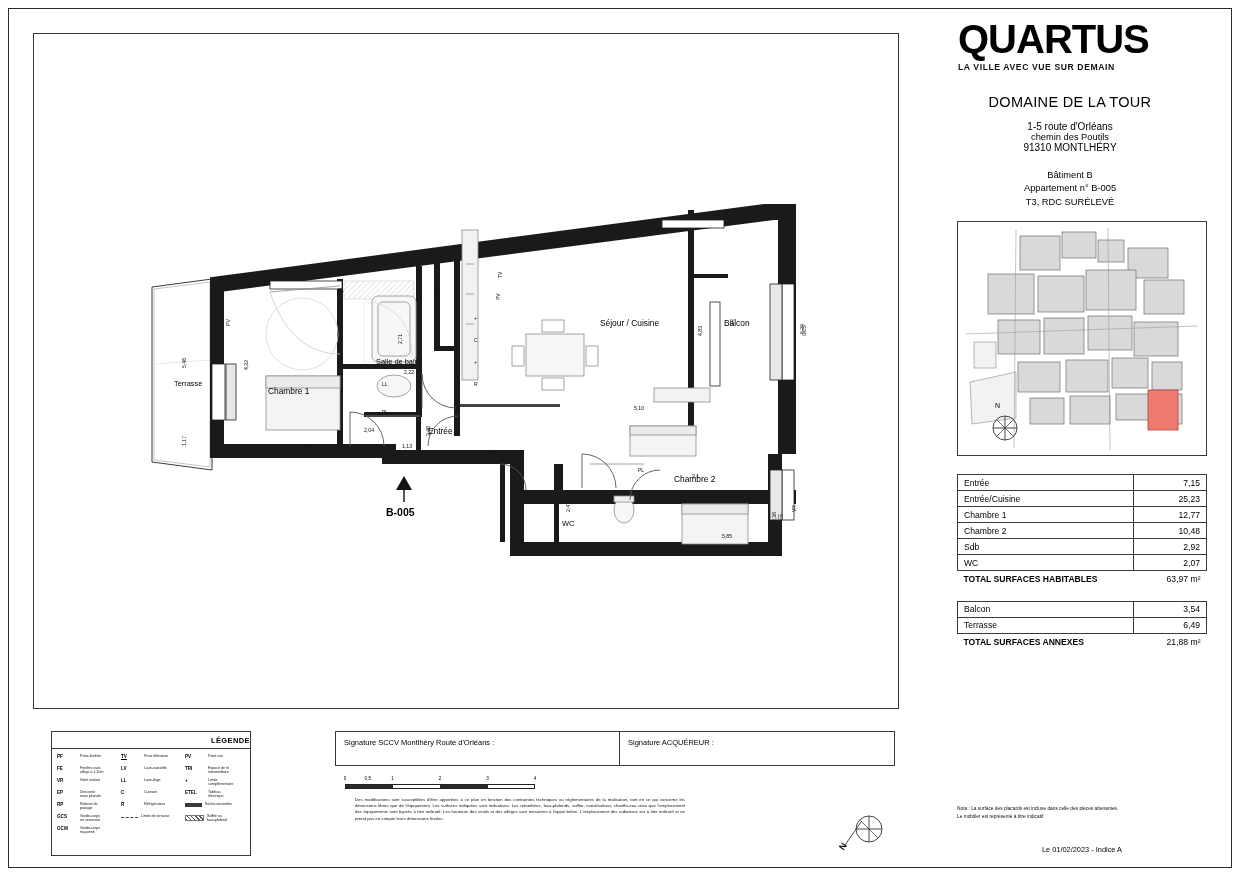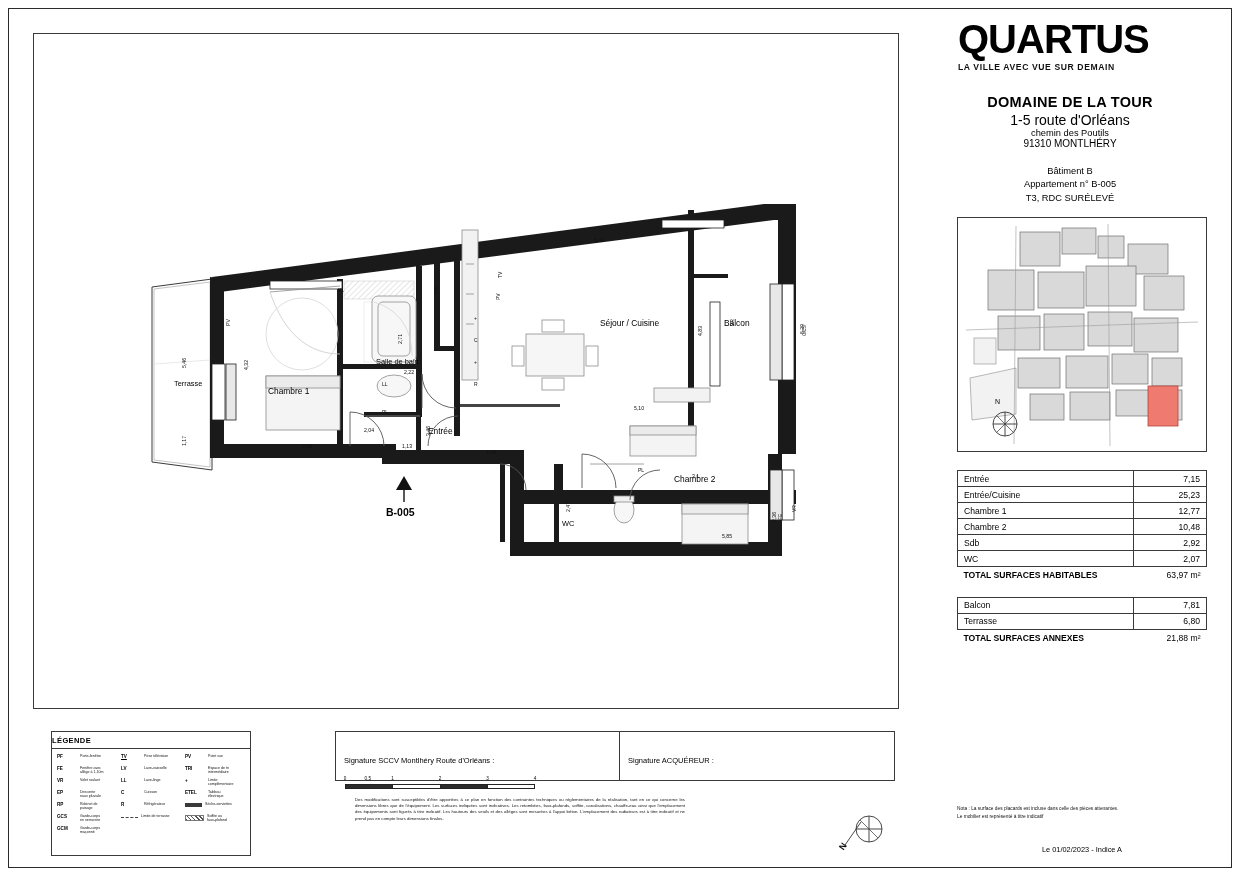--- a/index.html
+++ b/index.html
@@ -28,21 +28,21 @@
     overflow:hidden;
   }
   .plan-svg { position:absolute; left:0; top:0; }
 
   
   .legend-box {
     position:absolute; left:51px; top:731px; width:200px; height:125px;
     border:1px solid #3a3a3a; box-sizing:border-box;
   }
   .legend-title {
-    text-align:left; font-size:7.5px; font-weight:bold; letter-spacing:.4px;
+    text-align:right; font-size:7.5px; font-weight:bold; letter-spacing:.4px;
     padding-top:4px; border-bottom:1px solid #3a3a3a; padding-bottom:3px;
   }
   .legend-cols { display:flex; padding:5px 5px 0 5px; gap:4px; }
   .legend-col { flex:1; }
   .legend-row { display:flex; align-items:flex-start; gap:3px; margin-bottom:3px; height:9px; }
   .legend-code { width:20px; font-size:4.6px; font-weight:bold; flex:none; }
   .legend-lab { font-size:3.6px; line-height:1.15; color:#111; }
   .sw { width:17px; height:4px; flex:none; margin-top:1px; }
   .sw-line { border-top:1px dashed #444; height:0; margin-top:3px; }
   .sw-solid { background:#3a3a3a; }
@@ -50,21 +50,21 @@
     background:
       repeating-linear-gradient(45deg,#555 0 1px, transparent 1px 3px);
     border:0.5px solid #777;
   }
 
   
   .sig-wrap {
     position:absolute; left:335px; top:731px; width:560px; height:35px;
     display:flex; box-sizing:border-box;
   }
-  .sig-box { border:1px solid #3a3a3a; box-sizing:border-box; padding:24px 8px; font-size:7.5px; }
+  .sig-box { border:1px solid #3a3a3a; box-sizing:border-box; padding:6px 8px; font-size:7.5px; }
   .sig-box.left { width:285px; }
   .sig-box.right { width:275px; border-left:0; }
 
   
   .scale-wrap { position:absolute; left:345px; top:776px; width:190px; }
   .scale-nums { display:flex; font-size:4.6px; position:relative; height:8px; }
   .scale-nums span { position:absolute; transform:translateX(-50%); }
   .scale-bar { display:flex; height:5px; border:0.6px solid #222; box-sizing:border-box; }
   .scale-bar div { flex:1; border-right:0.6px solid #222; }
   .scale-bar div:last-child { border-right:0; }
@@ -86,22 +86,22 @@
   .logo-word {
     font-family:Liberation Sans, sans-serif;
     font-weight:bold; font-size:40px; letter-spacing:-1px; line-height:38px;
   }
   .logo-sub {
     font-size:8.6px; font-weight:bold; letter-spacing:.6px; margin-top:4px;
     color:#111;
   }
 
   .addr { text-align:center; margin-top:22px; }
-  .addr .t1 { font-size:14.5px; font-weight:bold; letter-spacing:.3px; }
-  .addr .t2 { font-size:14px; margin-top:2px; }
+  .addr .t1 { font-size:14.5px; font-weight:normal; letter-spacing:.3px; }
+  .addr .t2 { font-size:10px; margin-top:11px; }
   .addr .t3 { font-size:9.3px; }
   .addr .t4 { font-size:10px; }
 
   .apt { text-align:center; margin-top:16px; font-size:9.3px; line-height:1.45; }
 
   .key-plan {
     position:relative; margin:12px 0 0 27px; width:250px; height:235px;
     border:1px solid #3a3a3a; box-sizing:border-box; overflow:hidden;
   }
   .kp-svg { position:absolute; inset:0; }
@@ -564,25 +564,25 @@
         </tr>
       </tbody>
         </table>
     </div>
 
     <div class="surf2">
       <table class="surf-t">
         <tbody>
             <tr>
           <td>Balcon</td>
-          <td class="val">7,81</td>
+          <td class="val">3,54</td>
         </tr>
         <tr>
           <td>Terrasse</td>
-          <td class="val">6,80</td>
+          <td class="val">6,49</td>
         </tr>
         <tr class="total">
           <td>TOTAL SURFACES ANNEXES</td>
           <td class="val">21,88 m²</td>
         </tr>
       </tbody>
         </table>
     </div>
   </div>
 

